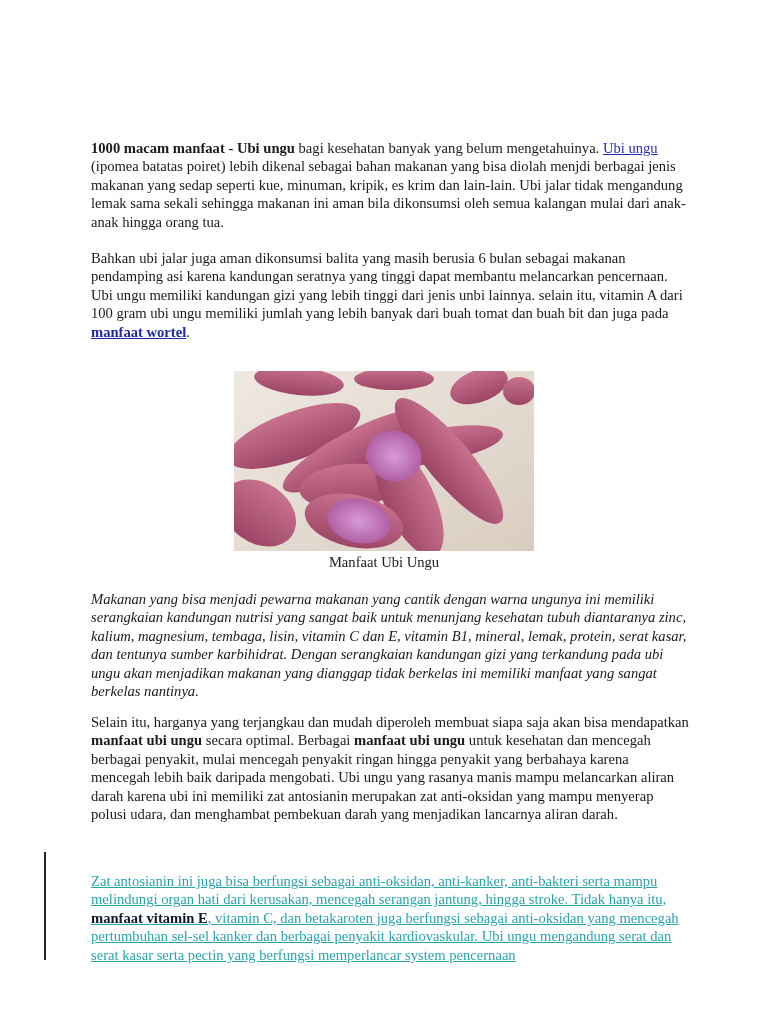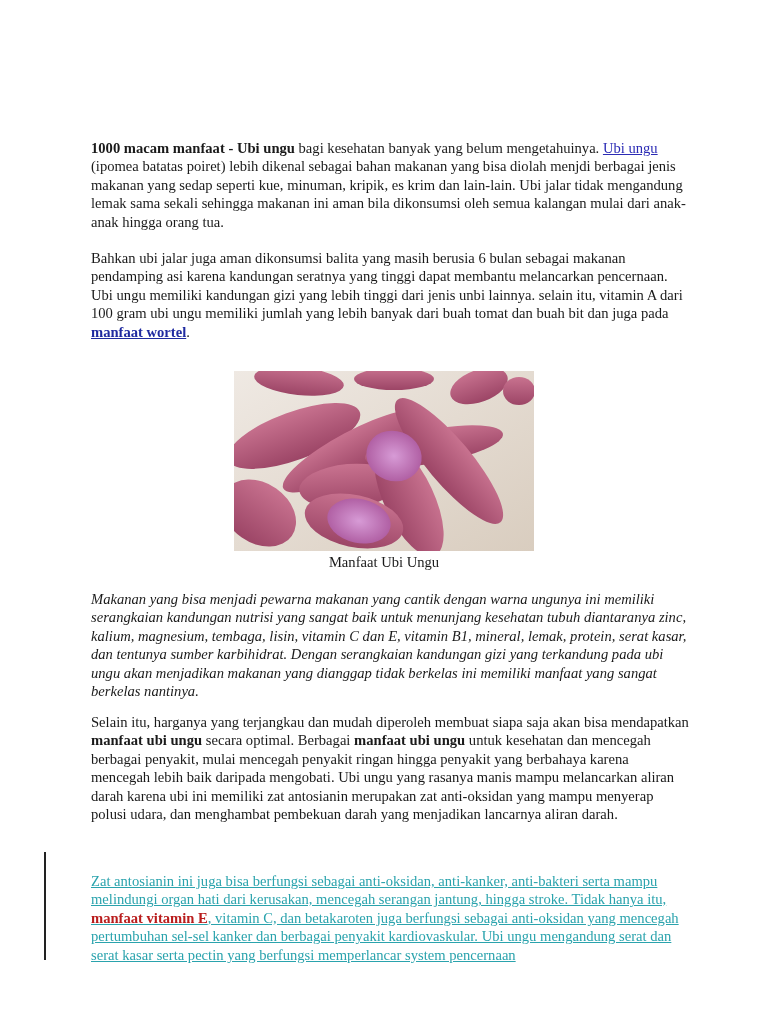--- a/index.html
+++ b/index.html
@@ -7,21 +7,21 @@
            font-family: "Liberation Serif", "DejaVu Serif", serif; color: #1a1a1a; }
     .page { position: absolute; left: 0; top: 0; width: 768px; height: 1024px; background: #fff; margin-top: 47px; }
     .para { position: absolute; left: 91px; width: 600px; font-size: 14.6px; line-height: 18.4px; margin: 0; }
     .p1 { top: 92px; }
     .p2 { top: 202px; }
     .p3 { top: 543px; font-style: italic; }
     .p4 { top: 666px; }
     .p5 { top: 825px; color: #2aa3ad; text-decoration: underline; text-decoration-color: #2aa3ad; }
     .link-blue { color: #2b2bb5; text-decoration: underline; }
     .link-bold { color: #1f2aa0; font-weight: bold; text-decoration: underline; text-align: center; }
-    b.teal { color: #b91c1c; text-align: right; }
+    b.teal { color: #0f172a; text-align: right; }
     .figure { position: absolute; left: 234px; top: 324px; width: 300px; height: 180px; overflow: hidden; }
     .caption { position: absolute; left: 234px; top: 507px; width: 300px; text-align: center; font-size: 14.6px; }
     .change-bar { position: absolute; left: 44px; top: 805px; width: 1.5px; height: 108px; background: #222; }
   </style>
 </head>
 <body>
 
 <div class="page">
 
   <p class="para p1"><b>1000 macam manfaat - Ubi ungu</b><span> bagi kesehatan banyak yang belum mengetahuinya. </span><a class="link-blue">Ubi ungu</a><span> (ipomea batatas poiret) lebih dikenal sebagai bahan makanan yang bisa diolah menjdi berbagai jenis makanan yang sedap seperti kue, minuman, kripik, es krim dan lain-lain. Ubi jalar tidak mengandung lemak sama sekali sehingga makanan ini aman bila dikonsumsi oleh semua kalangan mulai dari anak-anak hingga orang tua.</span></p>

